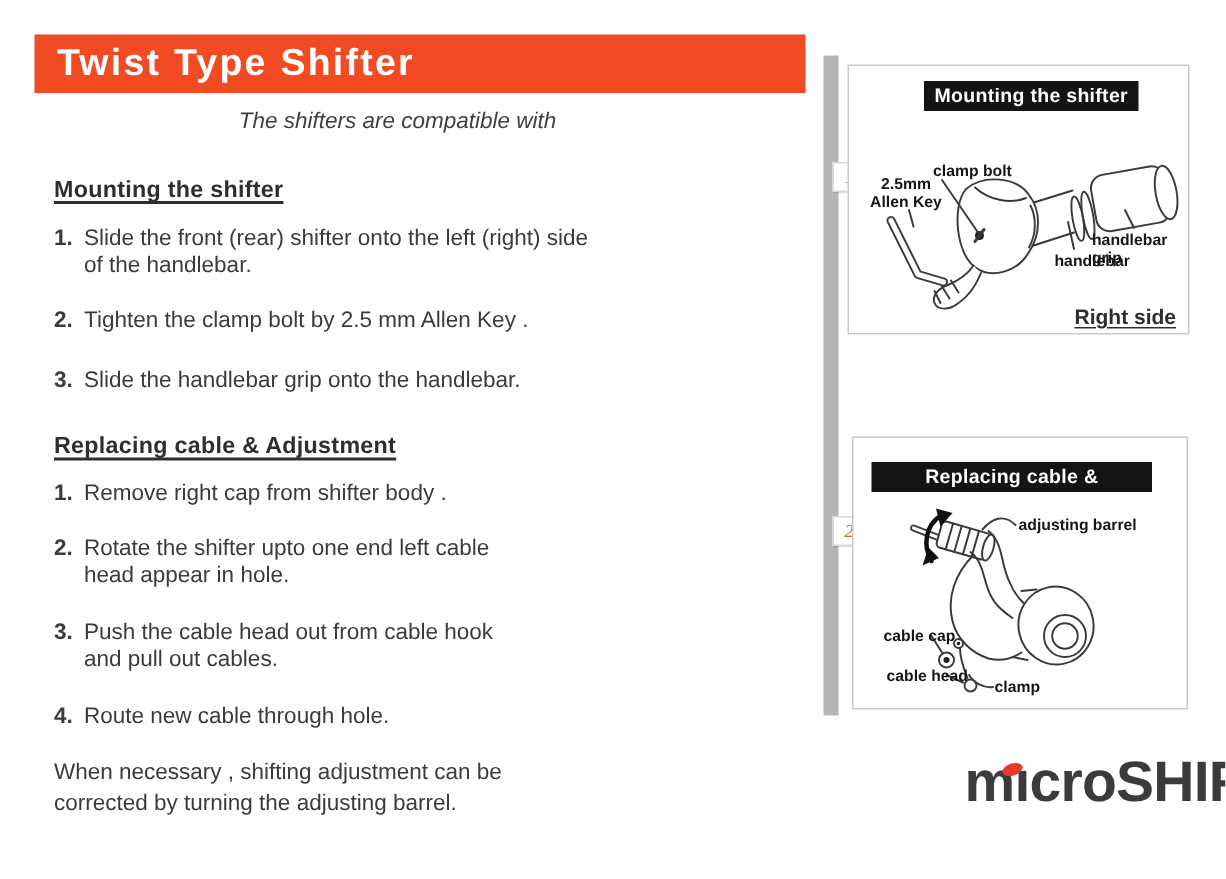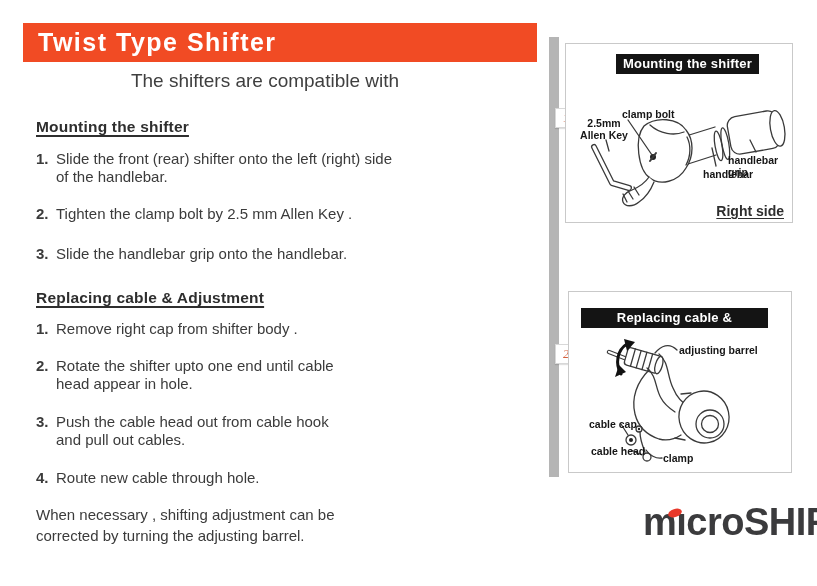--- a/index.html
+++ b/index.html
@@ -9,21 +9,21 @@
     font-family:"Liberation Sans", sans-serif; color:#3b3b3b; overflow:hidden;
   }
   
   .banner {
     position:absolute; left:23px; top:23px; width:514px; height:39px;
     background:#F14B24; color:#ffffff; font-size:25px; font-weight:bold;
     letter-spacing:1.5px; line-height:39px; padding-left:15px;
   }
   .intro {
     position:absolute; left:35px; top:70px; width:460px; text-align:center;
-    font-size:19px; line-height:22px; color:#3f3f3f;
+    font-style:italic; font-size:15px; line-height:22px; color:#3f3f3f;
   }
   .intro .line { display:block; }
   .sec-heading {
     position:absolute; left:36px; font-size:15.5px; font-weight:bold;
     color:#2e2e2e; text-decoration:underline; text-underline-offset:3px;
     text-decoration-thickness:1.5px; letter-spacing:0.2px;
   }
   .h-mounting { top:118px; }
   .h-replacing { top:289px; }
   .step { position:absolute; left:36px; display:flex; font-size:15px; line-height:18px; }
@@ -106,21 +106,21 @@
   </div>
 
   <div class="sec-heading h-replacing">Replacing cable &amp; Adjustment</div>
 
   <div class="step r1">
     <span class="step-num">1.</span>
     <span class="step-text">Remove right cap from shifter body .</span>
   </div>
   <div class="step r2">
     <span class="step-num">2.</span>
-    <span class="step-text">Rotate the shifter upto one end until cable
+    <span class="step-text">Rotate the shifter upto one end left cable
 head appear in hole.</span>
   </div>
   <div class="step r3">
     <span class="step-num">3.</span>
     <span class="step-text">Push the  cable head out from cable hook
 and pull out cables.</span>
   </div>
   <div class="step r4">
     <span class="step-num">4.</span>
     <span class="step-text">Route new cable through hole.</span>

